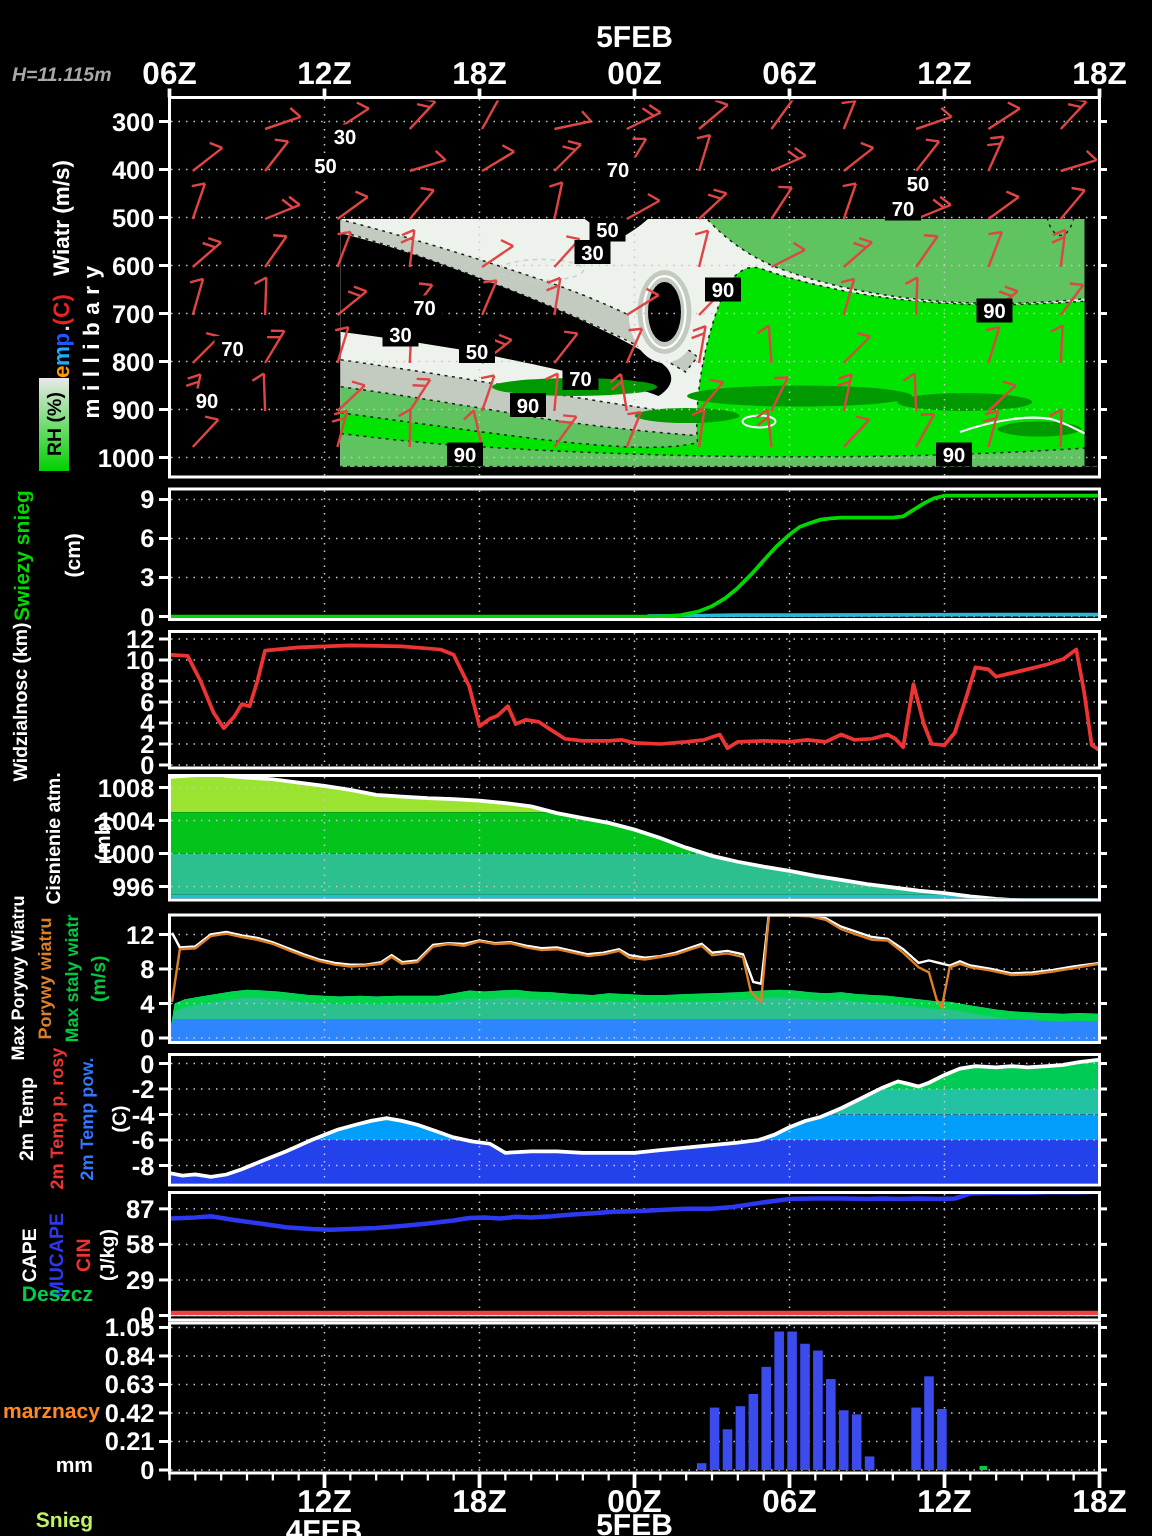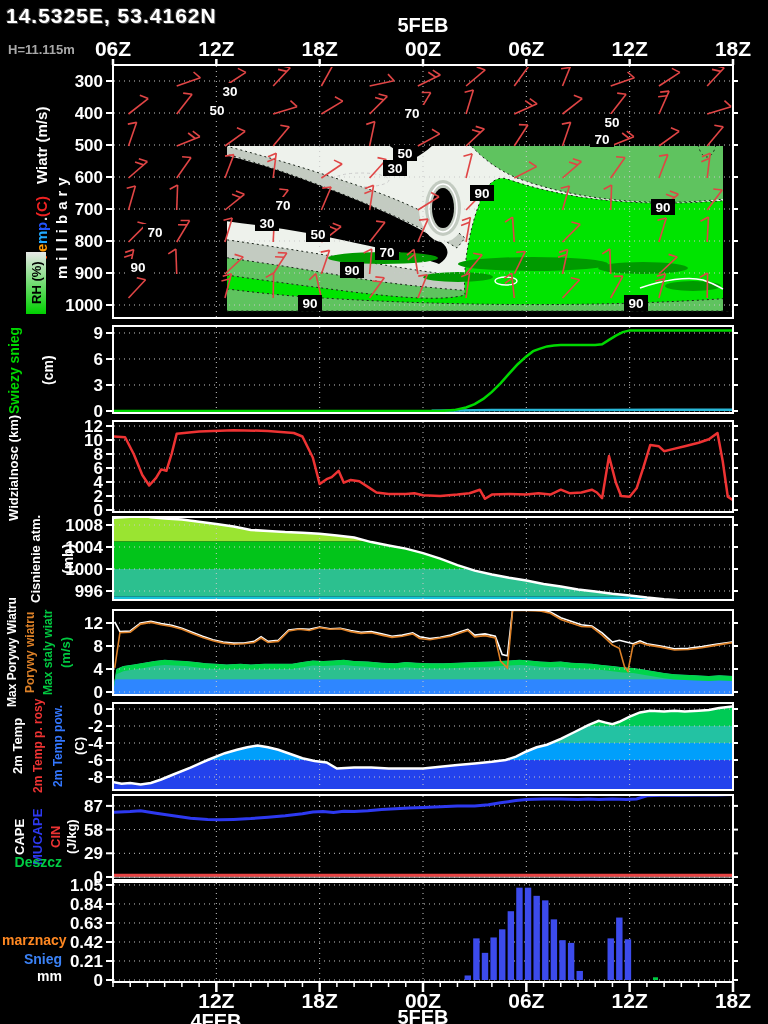--- a/index.html
+++ b/index.html
@@ -2,38 +2,37 @@
 <html><head>
 <meta charset="utf-8">
 <style>
   html,body{margin:0;padding:0;background:#000;}
   #screen{position:relative;width:768px;height:1024px;background:#000;overflow:hidden;
           font-family:"Liberation Sans",sans-serif;}
   #chart{position:absolute;left:0;top:0;}
   svg text{font-family:"Liberation Sans",sans-serif;font-weight:700;}
   .title{position:absolute;left:6px;top:4px;font-size:21px;font-weight:700;color:#fff;
          text-shadow:1px 1px 0 #444,-1px -1px 0 #333;letter-spacing:1px;}
-  .elev{position:absolute;left:8px;top:42px;font-size:13px;font-weight:700;color:#a8a8a8;}
+  .elev{position:absolute;left:8px;top:42px;font-size:13px;font-weight:700;color:#a8a8a8;font-style:italic;}
   .topdate{position:absolute;left:383px;top:14px;width:80px;text-align:center;font-size:20px;
            font-weight:700;color:#fff;}
   .botdate{position:absolute;width:80px;text-align:center;font-size:20px;font-weight:700;color:#fff;}
   .vl{position:absolute;writing-mode:vertical-rl;transform:rotate(180deg);font-weight:700;
       white-space:nowrap;display:flex;align-items:center;justify-content:center;text-align:center;
       width:20px;line-height:20px;}
   .hl{position:absolute;left:2px;width:60px;text-align:right;font-size:14px;font-weight:700;}
   .rhbadge{position:absolute;left:26px;top:252px;width:20px;height:62px;
            background:linear-gradient(to top,#e8e8e8,#00d000);color:#000;font-size:13px;
            writing-mode:vertical-rl;transform:rotate(180deg);font-weight:700;
            display:flex;align-items:center;justify-content:center;}
 </style>
 </head>
 <body>
 
 <div id="screen">
-  <div class="title">14.5325E, 53.4162N</div>
   <div class="elev">H=11.115m</div>
   <div class="topdate">5FEB</div>
 
   <div class="vl" style="left:32px;top:86px;height:118px;color:#fff;font-size:15px">Wiatr (m/s)</div>
   <div class="vl" id="templabel" style="left:32px;top:186px;height:86px;font-size:15px">
       <span style="color: rgb(255, 68, 0);">T</span>
       <span style="color: rgb(255, 153, 0);">e</span>
       <span style="color: rgb(34, 170, 255);">m</span>
       <span style="color: rgb(34, 85, 255);">p</span>
       <span style="color: rgb(221, 221, 221);">.</span>
@@ -63,21 +62,21 @@
   <div class="vl" style="left:48px;top:700px;height:92px;color:#3377ff;font-size:12px">2m Temp pow.</div>
   <div class="vl" style="left:70px;top:718px;height:56px;color:#fff;font-size:13px">(C)</div>
 
   <div class="vl" style="left:10px;top:793px;height:88px;color:#fff;font-size:13px">CAPE</div>
   <div class="vl" style="left:28px;top:793px;height:88px;color:#2d39f0;font-size:13px">MUCAPE</div>
   <div class="vl" style="left:46px;top:793px;height:88px;color:#ee3333;font-size:13px">CIN</div>
   <div class="vl" style="left:62px;top:793px;height:88px;color:#fff;font-size:13px">(J/kg)</div>
 
   <div class="hl" style="top:854px;color:#00cc44">Deszcz</div>
   <div class="hl" style="top:932px;color:#ff8822">marznacy</div>
-  <div class="hl" style="top:951px;color:#3b82f6">Snieg</div>
+  <div class="hl" style="top:1005px;color:#bef264">Snieg</div>
   <div class="hl" style="top:968px;color:#fff">mm</div>
 
   <div class="botdate" style="left:176px;top:1010px">4FEB</div>
   <div class="botdate" style="left:383px;top:1006px">5FEB</div>
 
   <svg id="chart" width="768" height="1024">
       <defs>
         <clipPath id="cp1">
           <rect x="114" y="66" width="618" height="244"></rect>
         </clipPath>

